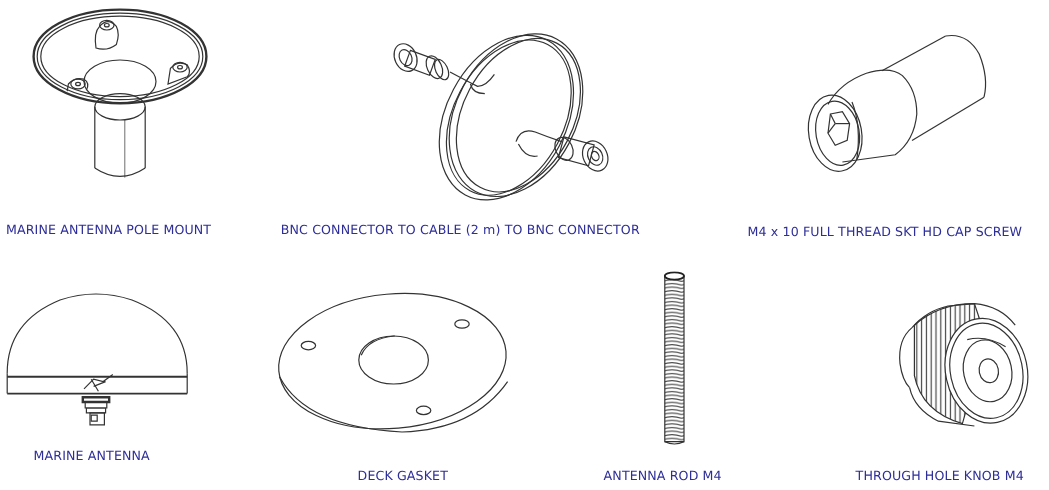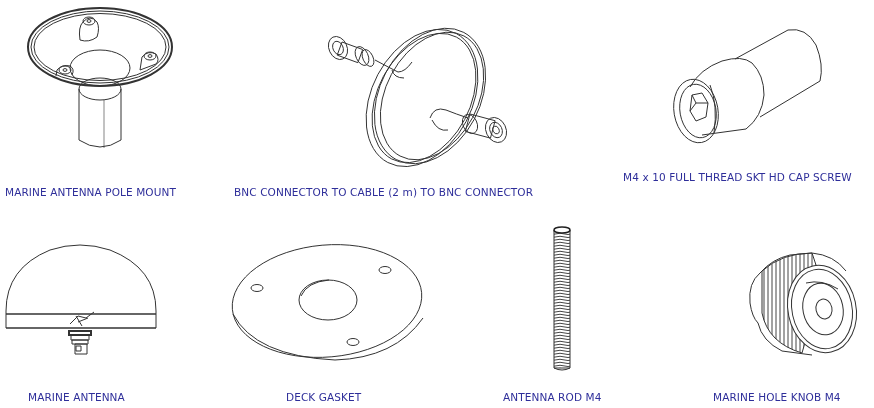--- a/index.html
+++ b/index.html
@@ -91,57 +91,57 @@
       <ellipse cx="38" cy="86" rx="18" ry="27" transform="rotate(-10 38 86)"></ellipse>
       <path d="M50 60 Q58 80 54 108"></path>
 
       <polygon points="32,70 42,68 48,78 46,92 36,96 30,86"></polygon>
       <line x1="32" y1="70" x2="36" y2="78"></line>
       <line x1="36" y1="78" x2="48" y2="78"></line>
       <line x1="36" y1="78" x2="30" y2="86"></line>
     </g>
   </svg>
 </div>
-<div class="caption" style="left:623px;top:171px;">M4 x 10 FULL THREAD SKT HD CAP SCREW</div>
+<div class="caption" style="left:623px;top:188px;">M4 x 10 FULL THREAD SKT HD CAP SCREW</div>
 
 <div class="fig" style="left:0;top:238px;width:165px;height:125px;">
   <svg width="165" height="125" viewBox="0 0 165 125">
     <g fill="none" stroke="#333" stroke-width="1">
       <path d="M6 73 Q6 30 50 12 Q80 2 110 12 Q156 30 156 73"></path>
       <line x1="6" y1="73" x2="6" y2="90"></line>
       <line x1="156" y1="73" x2="156" y2="90"></line>
       <line x1="6" y1="76" x2="156" y2="76" stroke-width="1.6"></line>
       <line x1="6" y1="90" x2="156" y2="90" stroke-width="1.6"></line>
 
       <path d="M70 86 L78 78 L86 80 L94 74 M76 78 L82 88 M78 84 L88 80"></path>
 
       <rect x="69" y="93" width="22" height="4" stroke-width="2"></rect>
       <rect x="71" y="97" width="18" height="5"></rect>
       <rect x="72" y="102" width="16" height="4"></rect>
       <rect x="75" y="106" width="12" height="10"></rect>
       <rect x="76" y="108" width="5" height="5"></rect>
     </g>
   </svg>
 </div>
-<div class="caption" style="left:28px;top:391px;">MARINE ANTENNA</div>
+<div class="caption" style="left:28px;top:374px;">MARINE ANTENNA</div>
 
 <div class="fig" style="left:225px;top:238px;width:200px;height:130px;">
   <svg width="200" height="130" viewBox="0 0 200 130">
     <g fill="none" stroke="#333" stroke-width="1">
       <ellipse cx="102" cy="63" rx="95" ry="56" transform="rotate(-5 102 63)"></ellipse>
       <path d="M8 76 Q30 118 110 122 Q170 120 198 80" stroke-width="1"></path>
       <ellipse cx="103" cy="62" rx="29" ry="20"></ellipse>
       <path d="M76 58 Q82 44 104 42"></path>
       <ellipse cx="32" cy="50" rx="6" ry="3.5"></ellipse>
       <ellipse cx="160" cy="32" rx="6" ry="3.5"></ellipse>
       <ellipse cx="128" cy="104" rx="6" ry="3.5"></ellipse>
     </g>
   </svg>
 </div>
-<div class="caption" style="left:286px;top:391px;text-align:center;">DECK GASKET</div>
+<div class="caption" style="left:298px;top:391px;text-align:center;">DECK GASKET</div>
 
 <div class="fig" style="left:552px;top:226px;width:20px;height:146px;">
   <svg width="20" height="146" viewBox="0 0 20 146">
     <defs>
       <pattern id="thread" width="16" height="3" patternUnits="userSpaceOnUse">
         <path d="M0 2.5 Q8 0 16 2.5" fill="none" stroke="#444" stroke-width="1"></path>
       </pattern>
     </defs>
     <rect x="2" y="4" width="16" height="138" fill="url(#thread)" stroke="#333" stroke-width="1"></rect>
     <ellipse cx="10" cy="4" rx="8" ry="3" fill="#fff" stroke="#222" stroke-width="1.5"></ellipse>
@@ -163,13 +163,13 @@
       <path d="M16 80 Q20 98 40 108 L70 112"></path>
       <path d="M20 28 Q40 10 70 10 L80 40 L60 110 Q26 100 20 70 Z" fill="url(#knurl)" stroke="#333"></path>
       <ellipse cx="80" cy="66" rx="34" ry="44" transform="rotate(-12 80 66)" fill="#fff"></ellipse>
       <ellipse cx="80" cy="66" rx="30" ry="40" transform="rotate(-12 80 66)"></ellipse>
       <ellipse cx="81" cy="66" rx="20" ry="26" transform="rotate(-12 81 66)"></ellipse>
       <ellipse cx="82" cy="66" rx="8" ry="10" transform="rotate(-12 82 66)"></ellipse>
       <path d="M64 40 Q80 36 96 46"></path>
     </g>
   </svg>
 </div>
-<div class="caption" style="left:713px;top:391px;">MARINE HOLE KNOB M4</div>
+<div class="caption" style="left:713px;top:391px;">THROUGH HOLE KNOB M4</div>
 
 </body></html>

